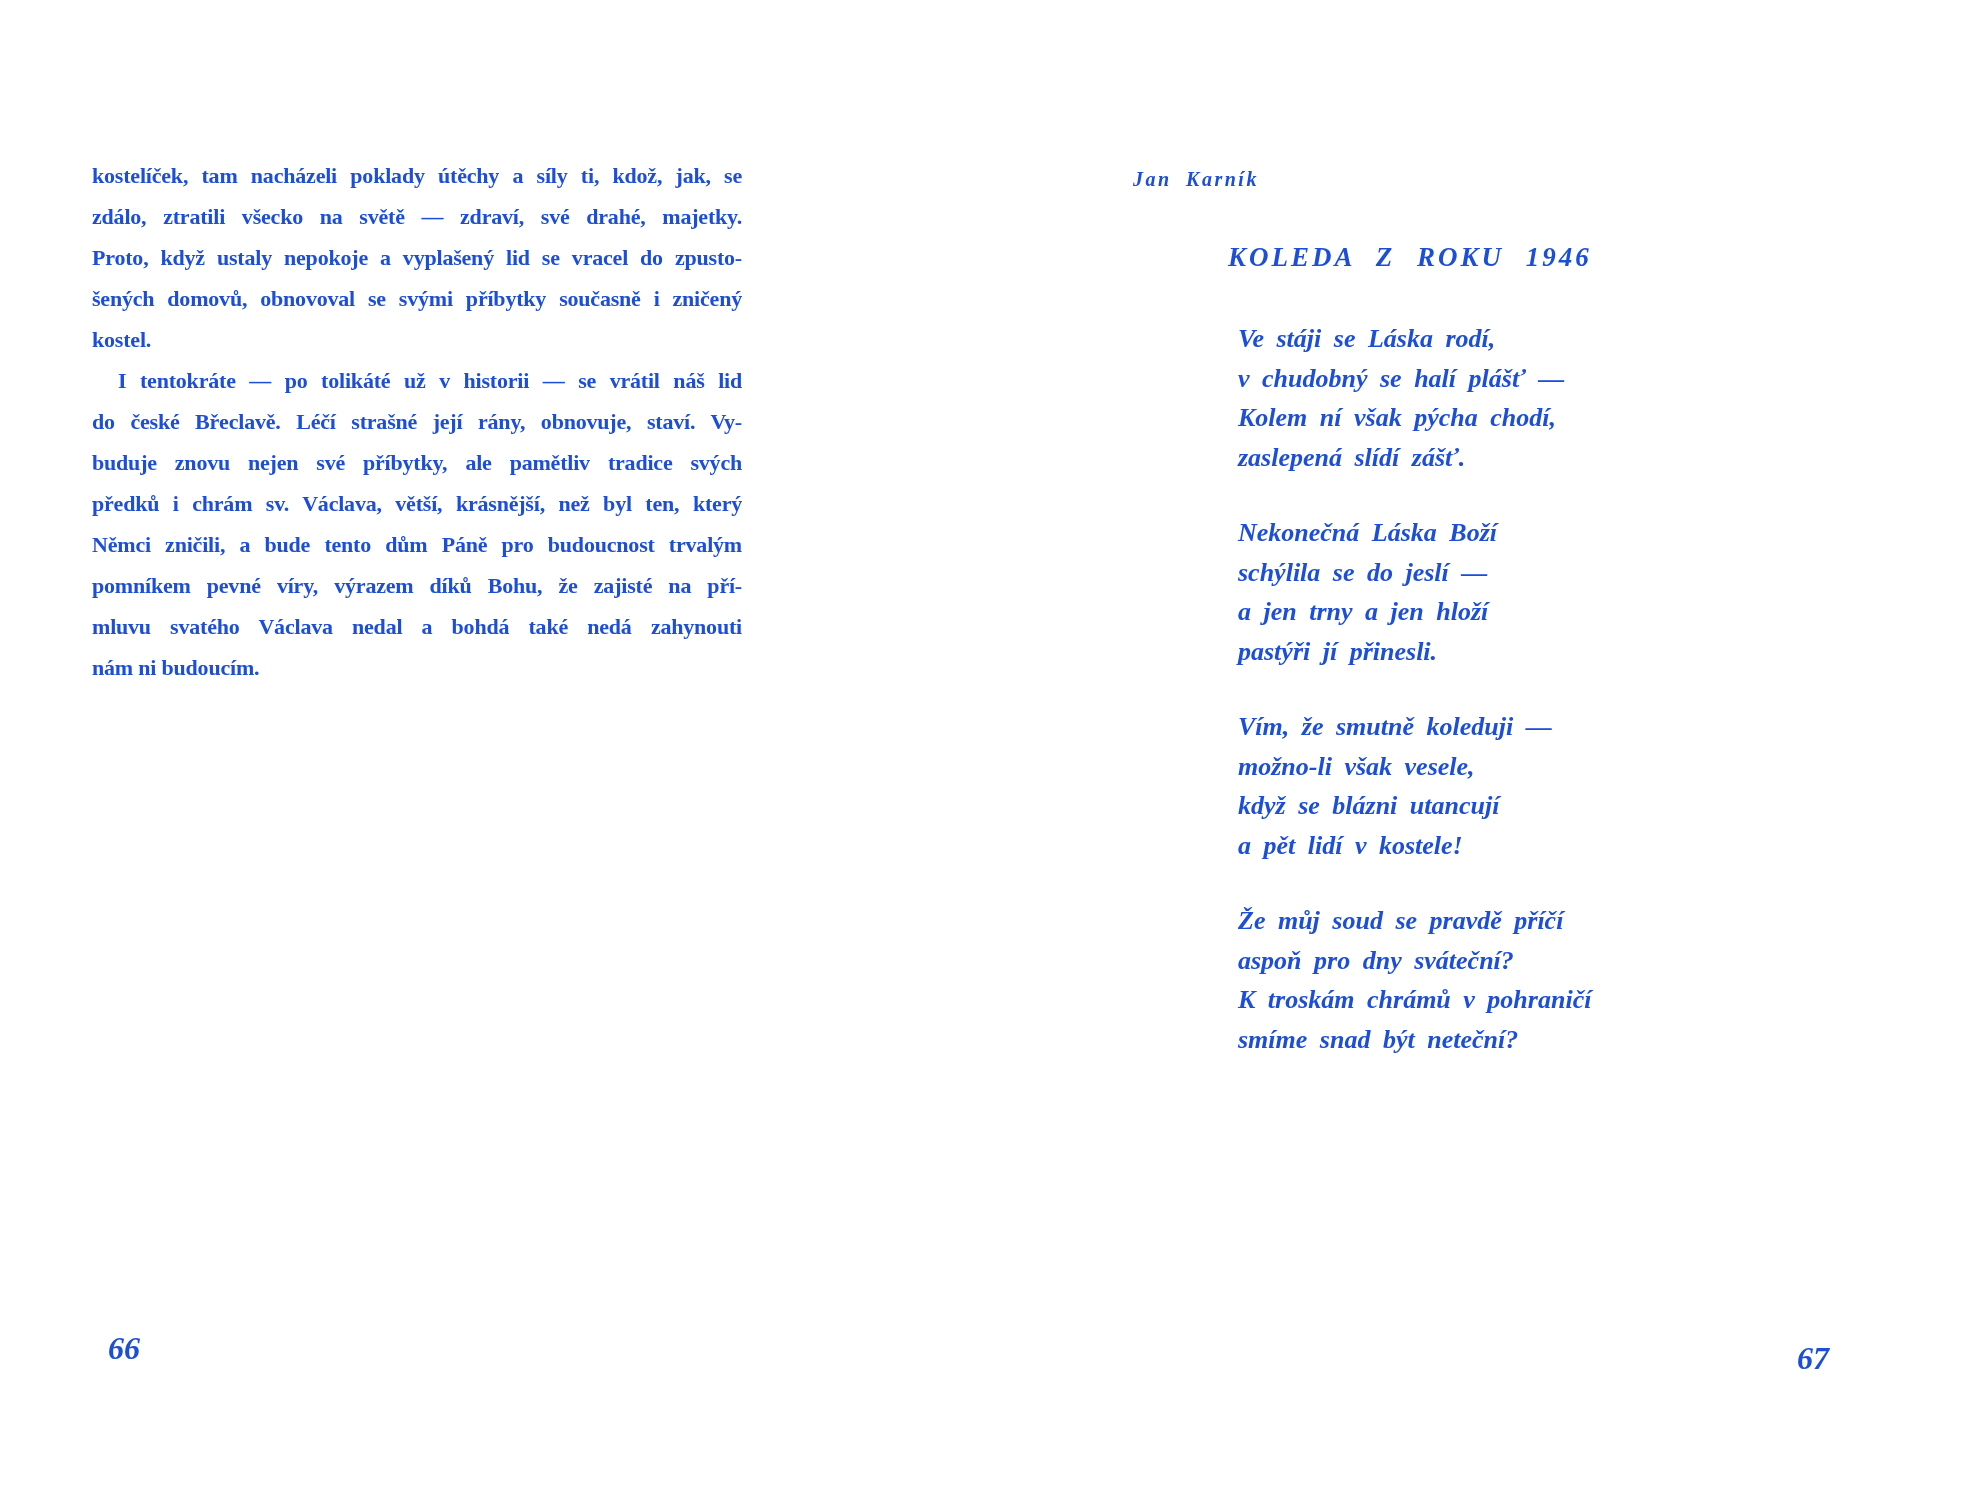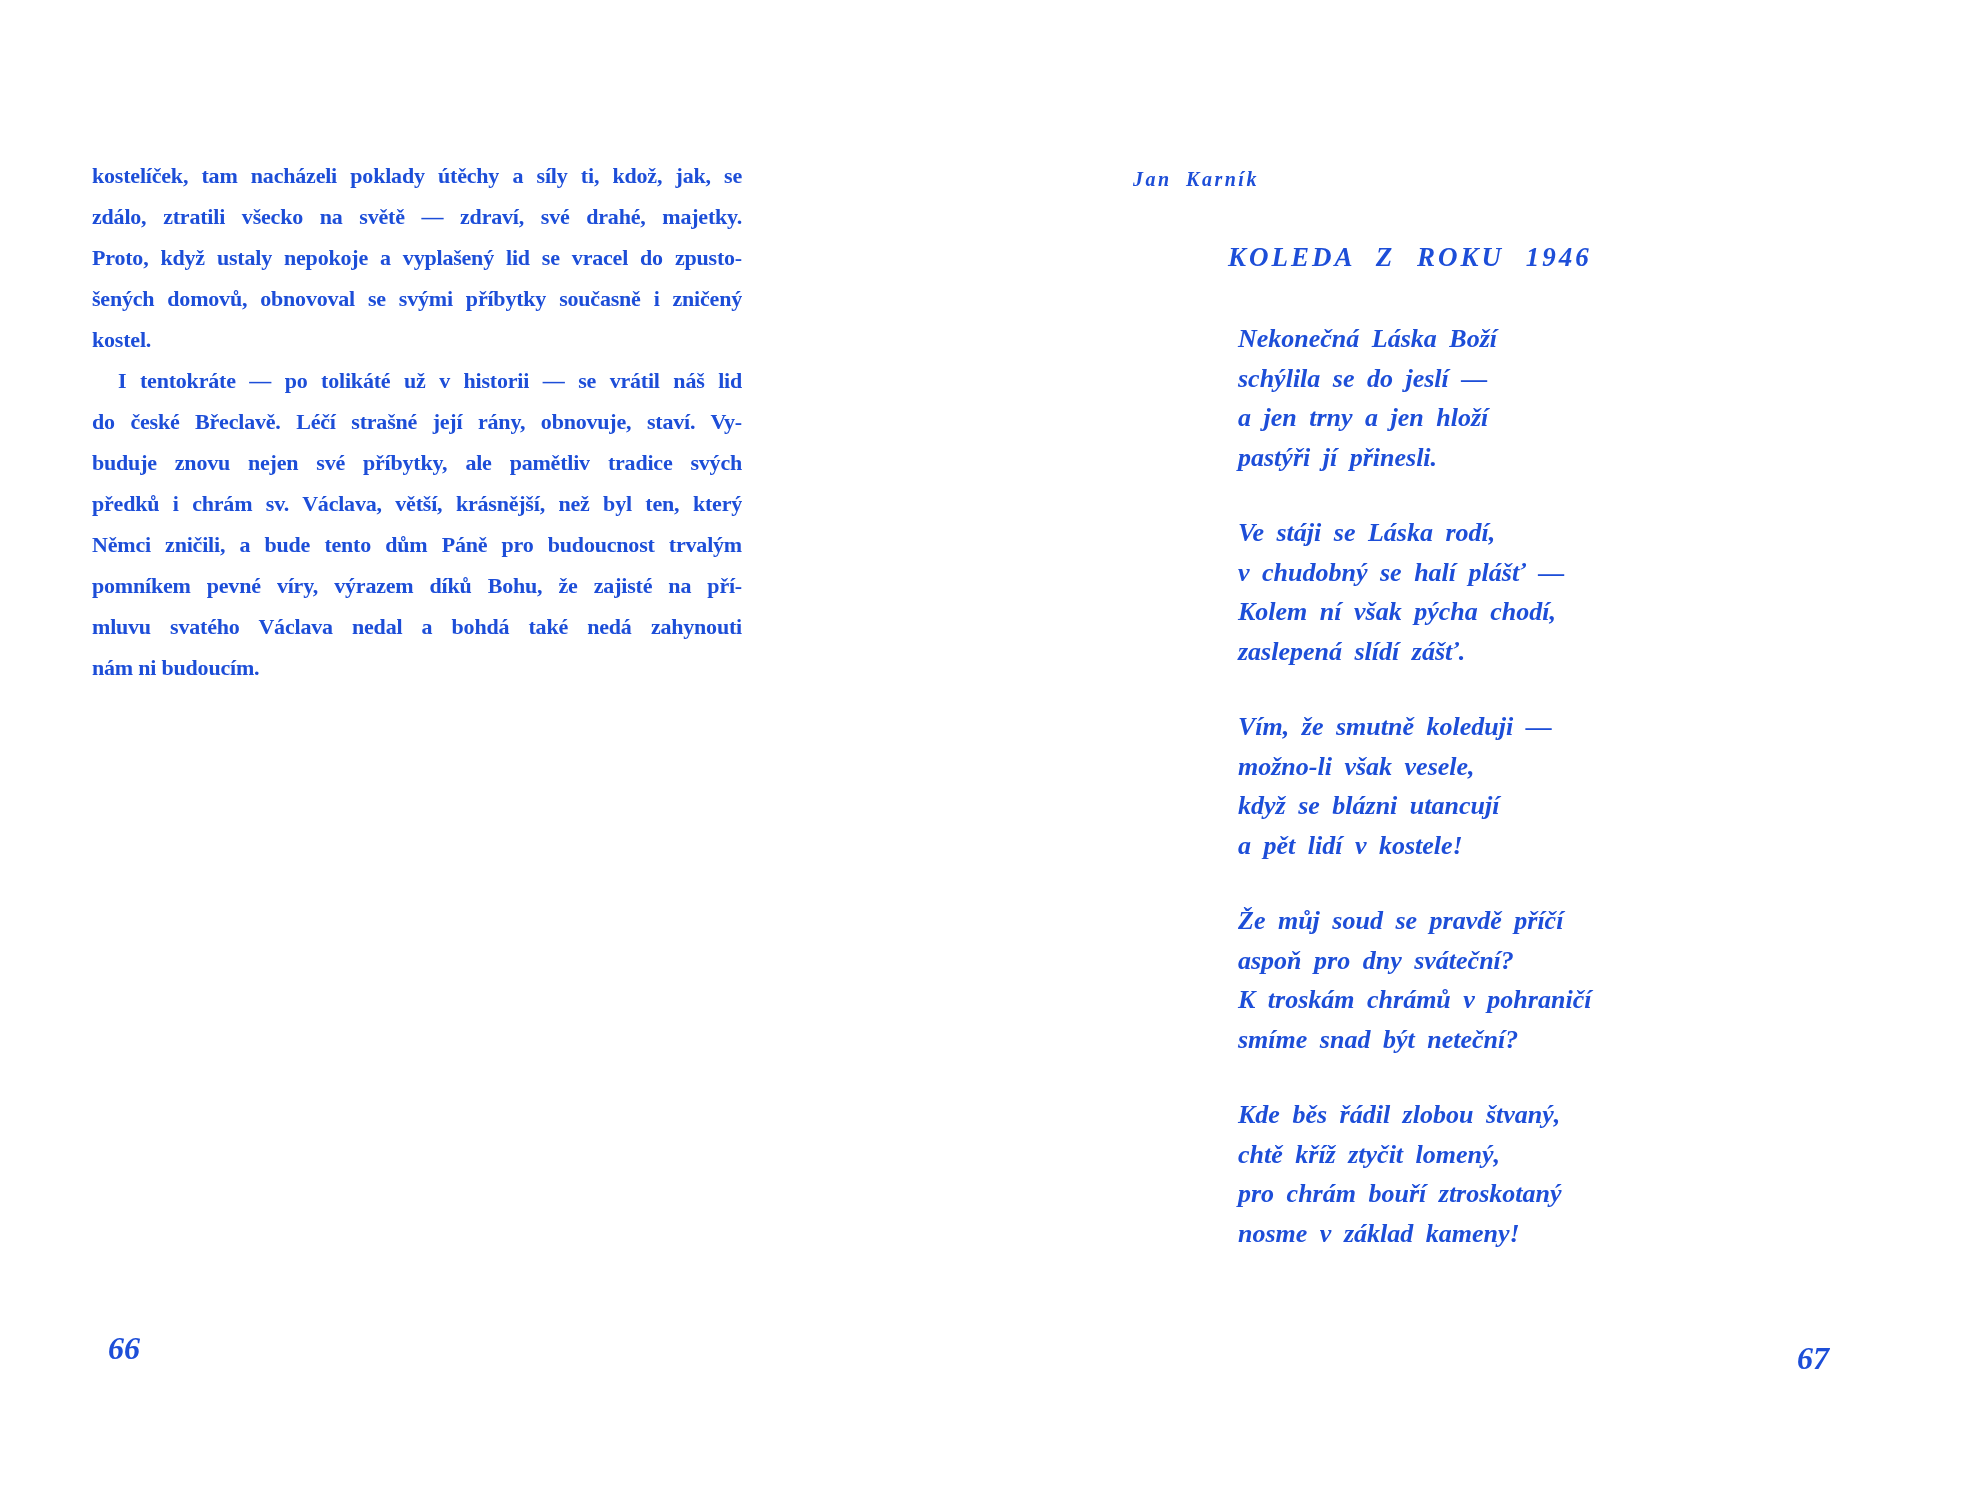--- a/index.html
+++ b/index.html
@@ -109,45 +109,39 @@
     <div class="pline">mluvu svatého Václava nedal a bohdá také nedá zahynouti</div>
     <div class="pline end">nám ni budoucím.</div>
   </div>
   <div class="pagenum pn-left">66</div>
 
   <div class="byline">Jan Karník</div>
   <div class="poem-title">KOLEDA Z ROKU 1946</div>
 
   <div class="poem">
     <div class="stanza">
+      <div class="vline">Ve stáji se Láska rodí,</div>
+      <div class="vline">v chudobný se halí plášť —</div>
+      <div class="vline">Kolem ní však pýcha chodí,</div>
+      <div class="vline">zaslepená slídí zášť.</div>
+    </div>
+    <div class="stanza">
       <div class="vline">Nekonečná Láska Boží</div>
       <div class="vline">schýlila se do jeslí —</div>
       <div class="vline">a jen trny a jen hloží</div>
       <div class="vline">pastýři jí přinesli.</div>
-    </div>
-    <div class="stanza">
-      <div class="vline">Ve stáji se Láska rodí,</div>
-      <div class="vline">v chudobný se halí plášť —</div>
-      <div class="vline">Kolem ní však pýcha chodí,</div>
-      <div class="vline">zaslepená slídí zášť.</div>
     </div>
     <div class="stanza">
       <div class="vline">Vím, že smutně koleduji —</div>
       <div class="vline">možno-li však vesele,</div>
       <div class="vline">když se blázni utancují</div>
       <div class="vline">a pět lidí v kostele!</div>
     </div>
     <div class="stanza">
       <div class="vline">Že můj soud se pravdě příčí</div>
       <div class="vline">aspoň pro dny sváteční?</div>
       <div class="vline">K troskám chrámů v pohraničí</div>
       <div class="vline">smíme snad být neteční?</div>
     </div>
-    <div class="stanza">
-      <div class="vline">Kde běs řádil zlobou štvaný,</div>
-      <div class="vline">chtě kříž ztyčit lomený,</div>
-      <div class="vline">pro chrám bouří ztroskotaný</div>
-      <div class="vline">nosme v základ kameny!</div>
-    </div>
   </div>
   <div class="pagenum pn-right">67</div>
 
 </div>
 
 </body></html>

